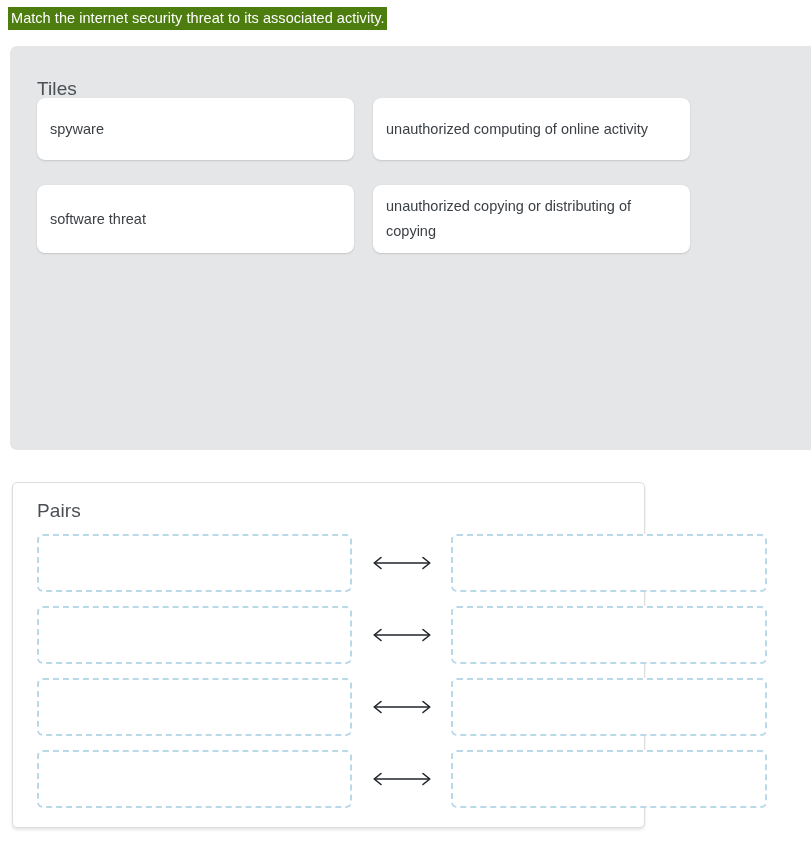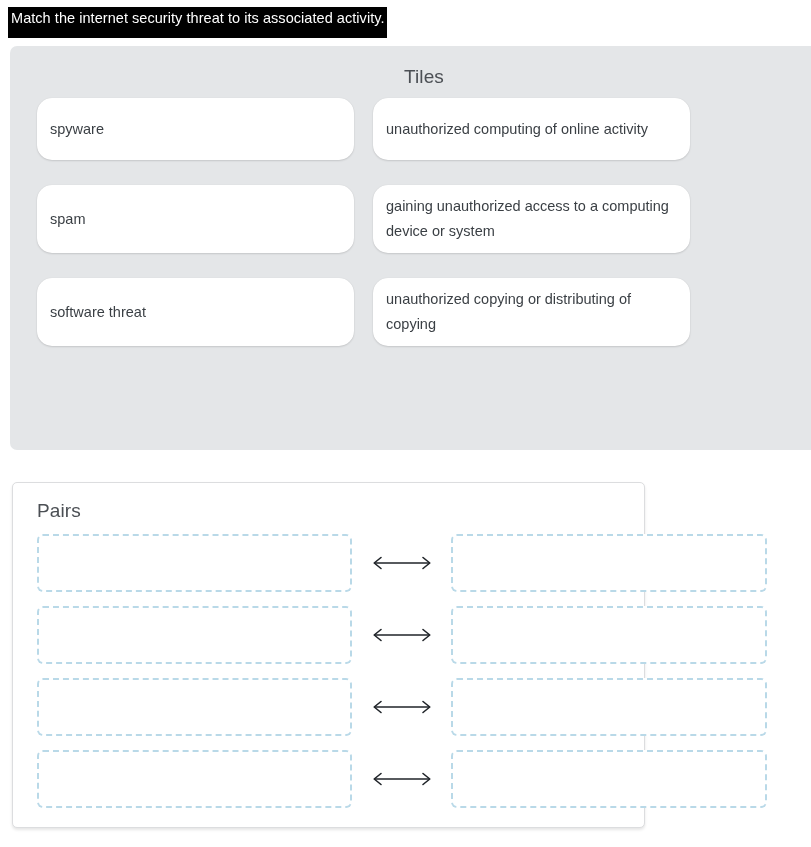--- a/index.html
+++ b/index.html
@@ -16,25 +16,25 @@
   }
 
   
   .question-bar {
     padding: 7px 0 0 0;
     height: 30px;
     box-sizing: border-box;
   }
   .question-text {
     display: inline-block;
-    background: #000000;
+    background: #4d7c0f;
     color: #ffffff;
     font-size: 14.5px;
     line-height: 20px;
-    padding: 1px 2px 10px 3px;
+    padding: 1px 2px 2px 3px;
     margin-left: 8px;
     letter-spacing: 0.05px;
     white-space: nowrap;
   }
 
   
   .tiles-panel {
     position: absolute;
     left: 10px;
     top: 46px;
@@ -42,40 +42,39 @@
     height: 404px;
     background: #e4e6e8;
     border-radius: 7px 0 0 7px;
     box-sizing: border-box;
   }
   .panel-heading {
     font-size: 19px;
     color: #4b4f54;
     font-weight: 400;
     margin: 0;
-    padding: 20px 0 0 27px;
+    padding: 32px 0 0 27px;
     letter-spacing: 0.1px;
-    text-align: center;
   }
   .tiles-grid {
     position: absolute;
     left: 27px;
     top: 52px;
     width: 675px;
   }
   .tiles-row {
     display: flex;
     gap: 19px;
     margin-bottom: 25px;
   }
   .tile {
     width: 317px;
     min-height: 62px;
     background: #ffffff;
-    border-radius: 15px;
+    border-radius: 8px;
     box-shadow: 0 1px 2px rgba(0,0,0,0.13), 0 0 1px rgba(0,0,0,0.10);
     box-sizing: border-box;
     display: flex;
     align-items: center;
     padding: 9px 14px 9px 13px;
     font-size: 14.5px;
     line-height: 25px;
     color: #3a3f44;
     cursor: pointer;
   }
@@ -152,28 +151,20 @@
 
     <div class="tiles-row">
       <div class="tile">
         <span class="tile-text">spyware</span>
       </div>
       <div class="tile">
         <span class="tile-text">unauthorized computing of online activity</span>
       </div>
     </div>
 
-    <div class="tiles-row">
-      <div class="tile">
-        <span class="tile-text">spam</span>
-      </div>
-      <div class="tile">
-        <span class="tile-text">gaining unauthorized access to a computing device or system</span>
-      </div>
-    </div>
 
     <div class="tiles-row">
       <div class="tile">
         <span class="tile-text">software threat</span>
       </div>
       <div class="tile">
         <span class="tile-text">unauthorized copying or distributing of copying</span>
       </div>
     </div>
 

